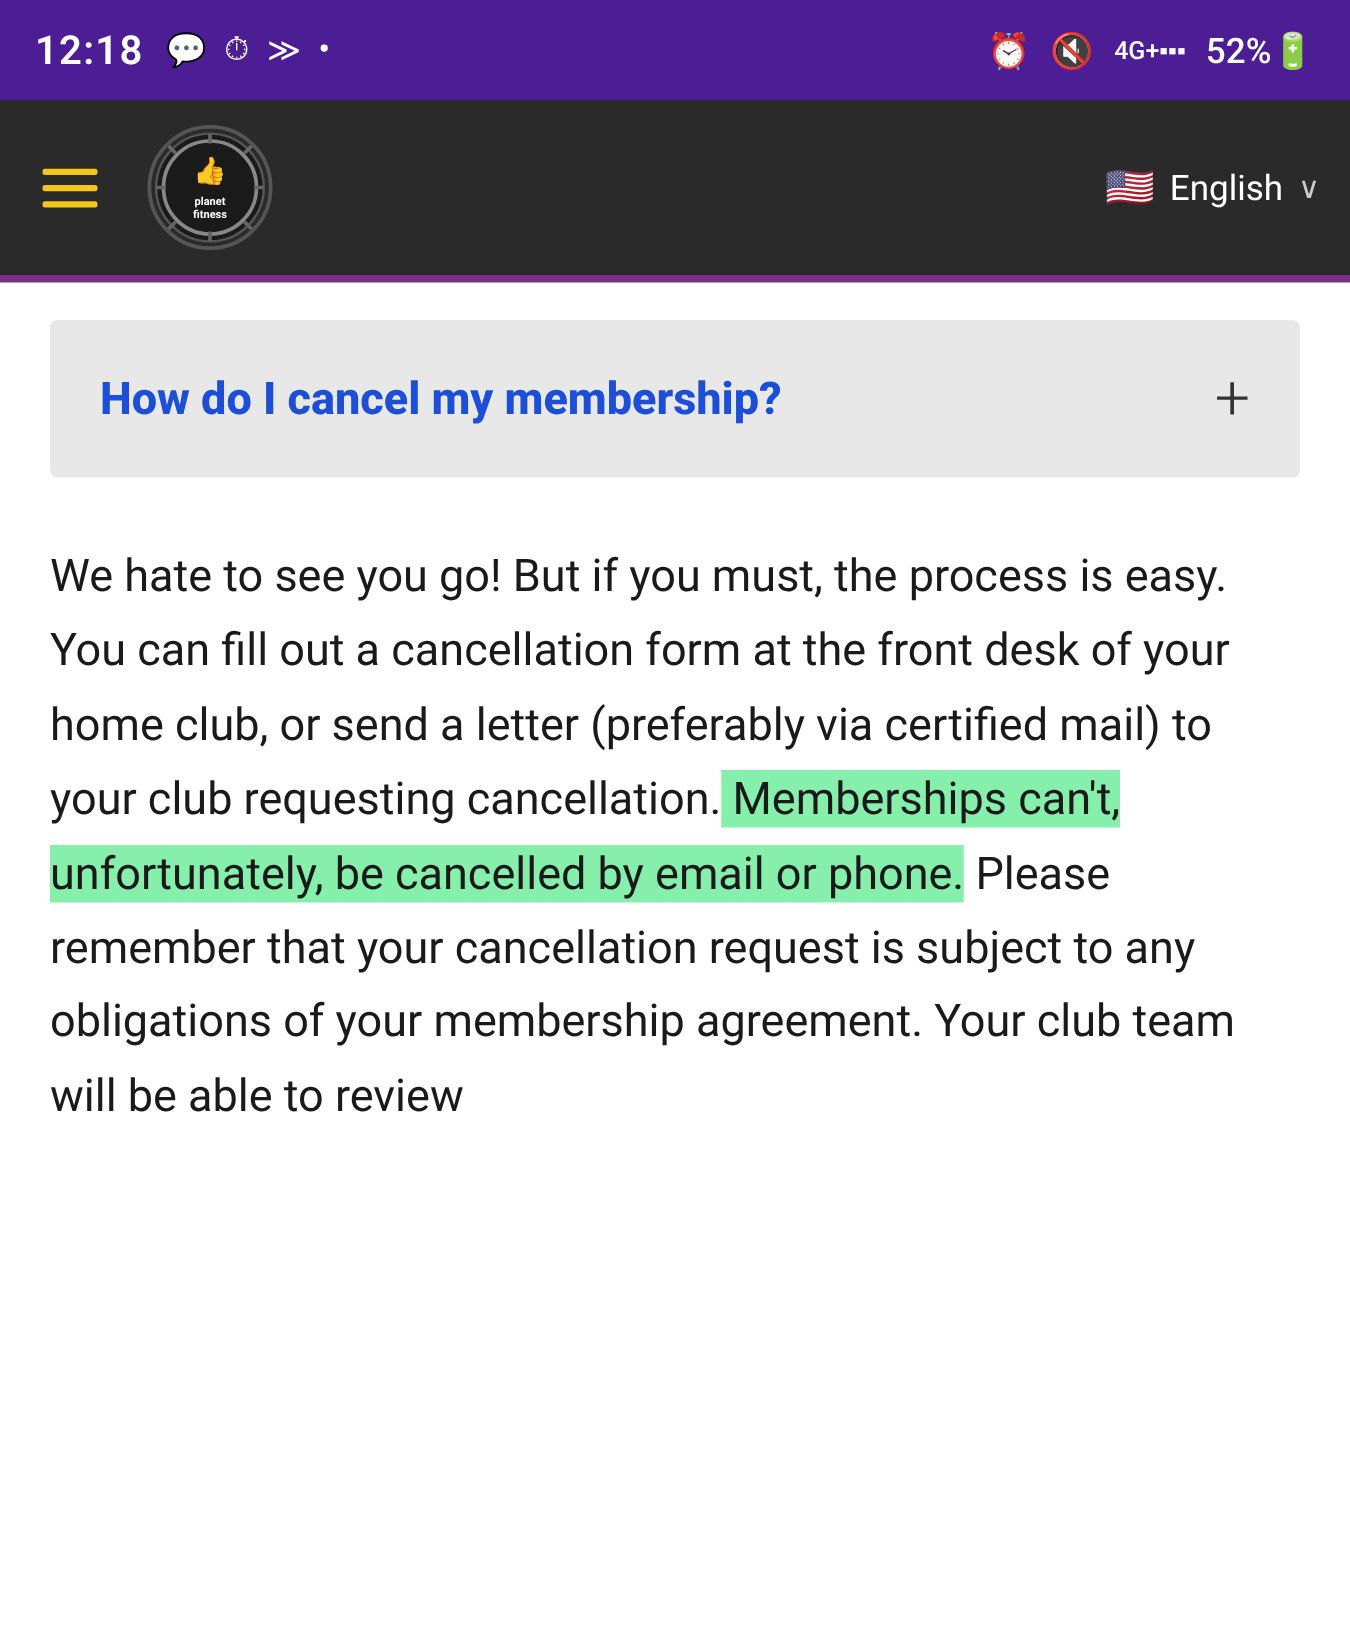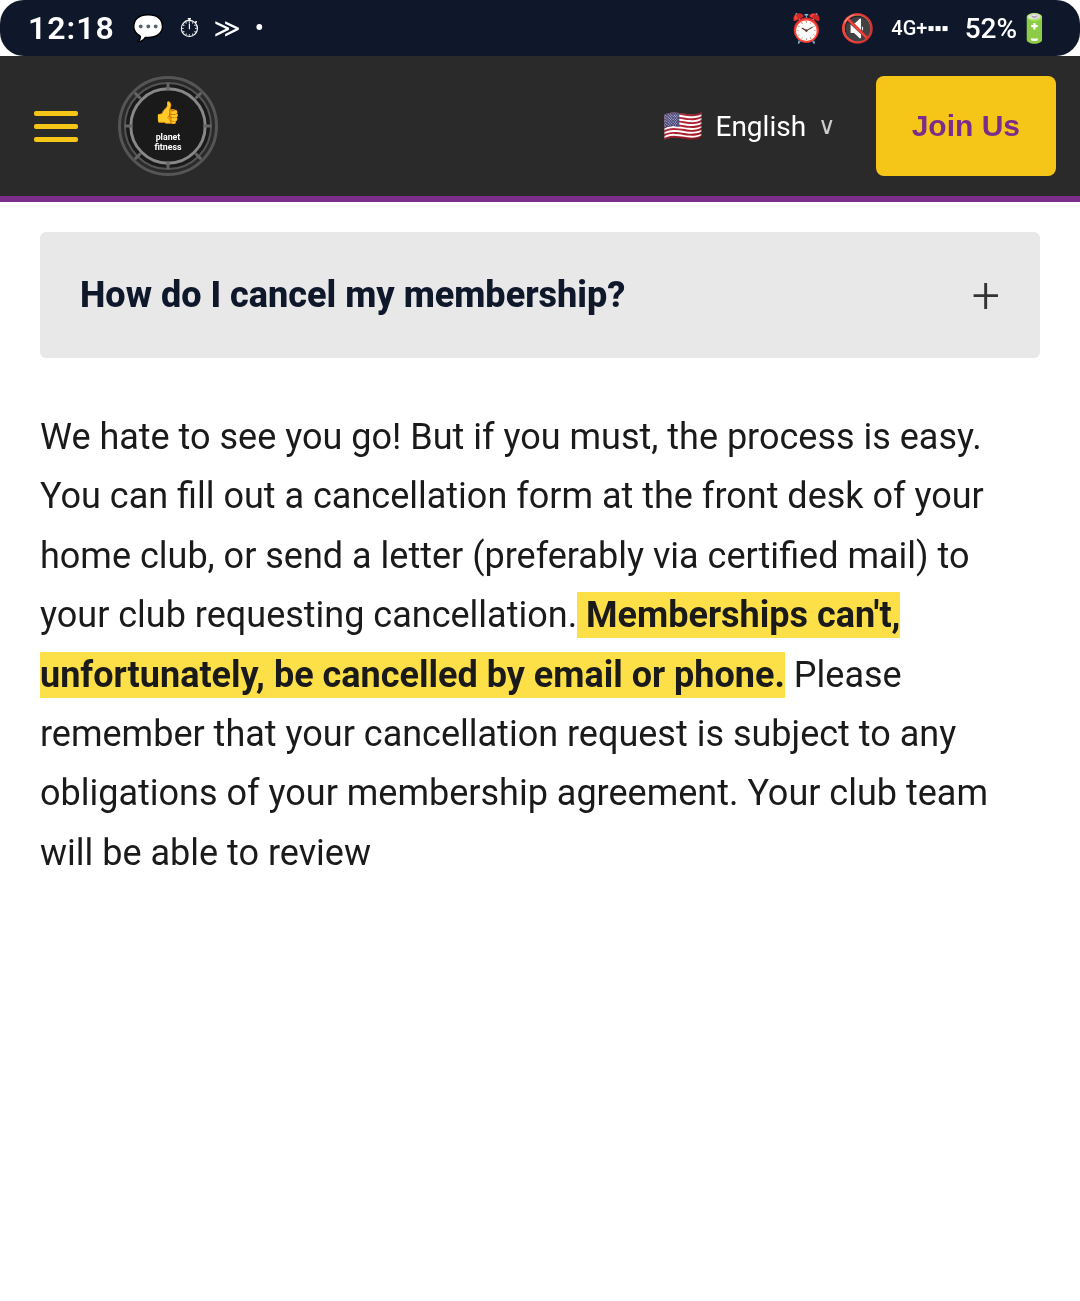--- a/index.html
+++ b/index.html
@@ -8,30 +8,29 @@
     body {
       background: #fff;
       font-family: -apple-system, BlinkMacSystemFont, 'Segoe UI', Roboto, Arial, sans-serif;
       width: 1080px;
       min-height: 1301px;
       overflow-x: hidden;
     }
 
     
     .status-bar {
-      background: #0f172a;
+      background: #4c1d95;
       color: #fff;
       display: flex;
       justify-content: space-between;
       align-items: center;
       padding: 0 28px;
-      height: 56px;
+      height: 80px;
       font-size: 28px;
       font-weight: 500;
-      border-radius: 24px;
     }
 
     .status-left {
       display: flex;
       align-items: center;
       gap: 18px;
     }
 
     .status-time {
       font-size: 32px;
@@ -152,21 +151,21 @@
       border-radius: 6px;
       margin: 30px 0 20px 0;
       padding: 38px 40px;
       display: flex;
       justify-content: space-between;
       align-items: center;
       cursor: pointer;
     }
 
     .faq-question {
-      color: #0f172a;
+      color: #1d4ed8;
       font-size: 36px;
       font-weight: 800;
       flex: 1;
     }
 
     .faq-plus {
       font-size: 50px;
       color: #333;
       font-weight: 300;
       line-height: 1;
@@ -177,23 +176,22 @@
       padding: 30px 40px 40px 40px;
     }
 
     .content-text {
       font-size: 36px;
       line-height: 1.65;
       color: #1a1a1a;
     }
 
     .highlight-cyan {
-      background-color: #fde047;
+      background-color: #86efac;
       padding: 2px 0;
-      font-weight: bold;
     }
   </style>
 </head>
 <body>
 
 <div class="status-bar">
   <div class="status-left">
     <span class="status-time">12:18</span>
     <div class="status-icons">
       <span>💬</span>
@@ -244,21 +242,20 @@
   </div>
 
   <div class="nav-spacer"></div>
 
   <div class="lang-selector">
     <span class="flag-icon">🇺🇸</span>
     <span>English</span>
     <span class="chevron-down">∨</span>
   </div>
 
-  <button class="join-us-btn">Join Us</button>
 </div>
 
 <div class="purple-divider"></div>
 
 <div class="faq-section">
   <div class="faq-item">
     <span class="faq-question">How do I cancel my membership?</span>
     <span class="faq-plus">+</span>
   </div>
 </div>

